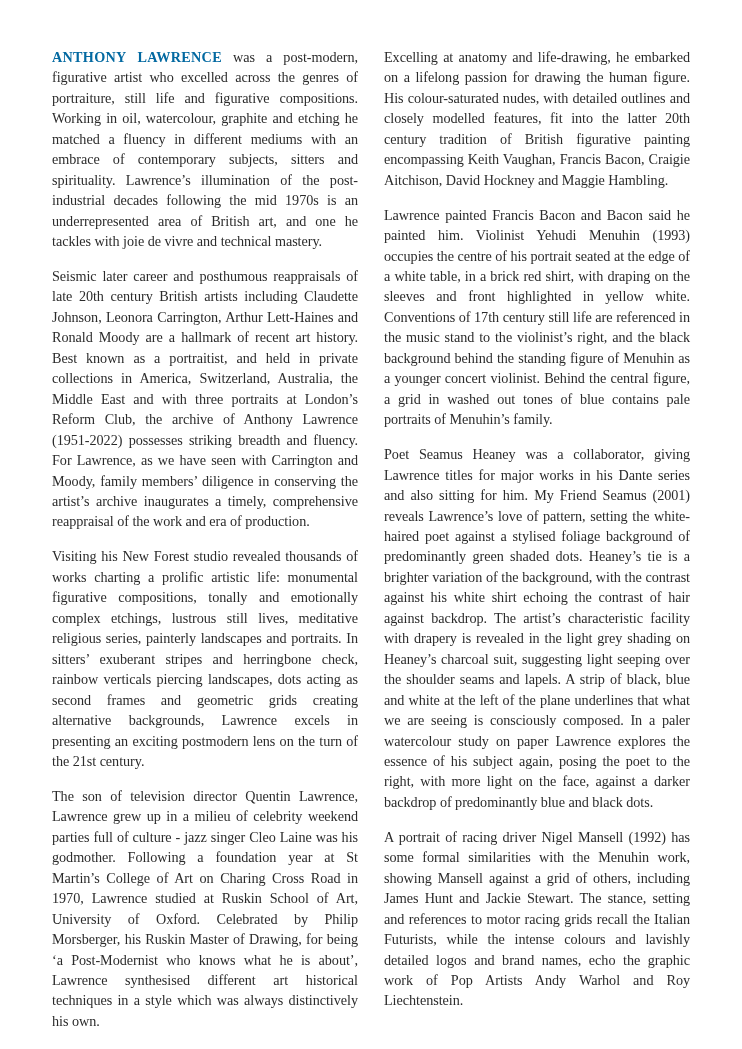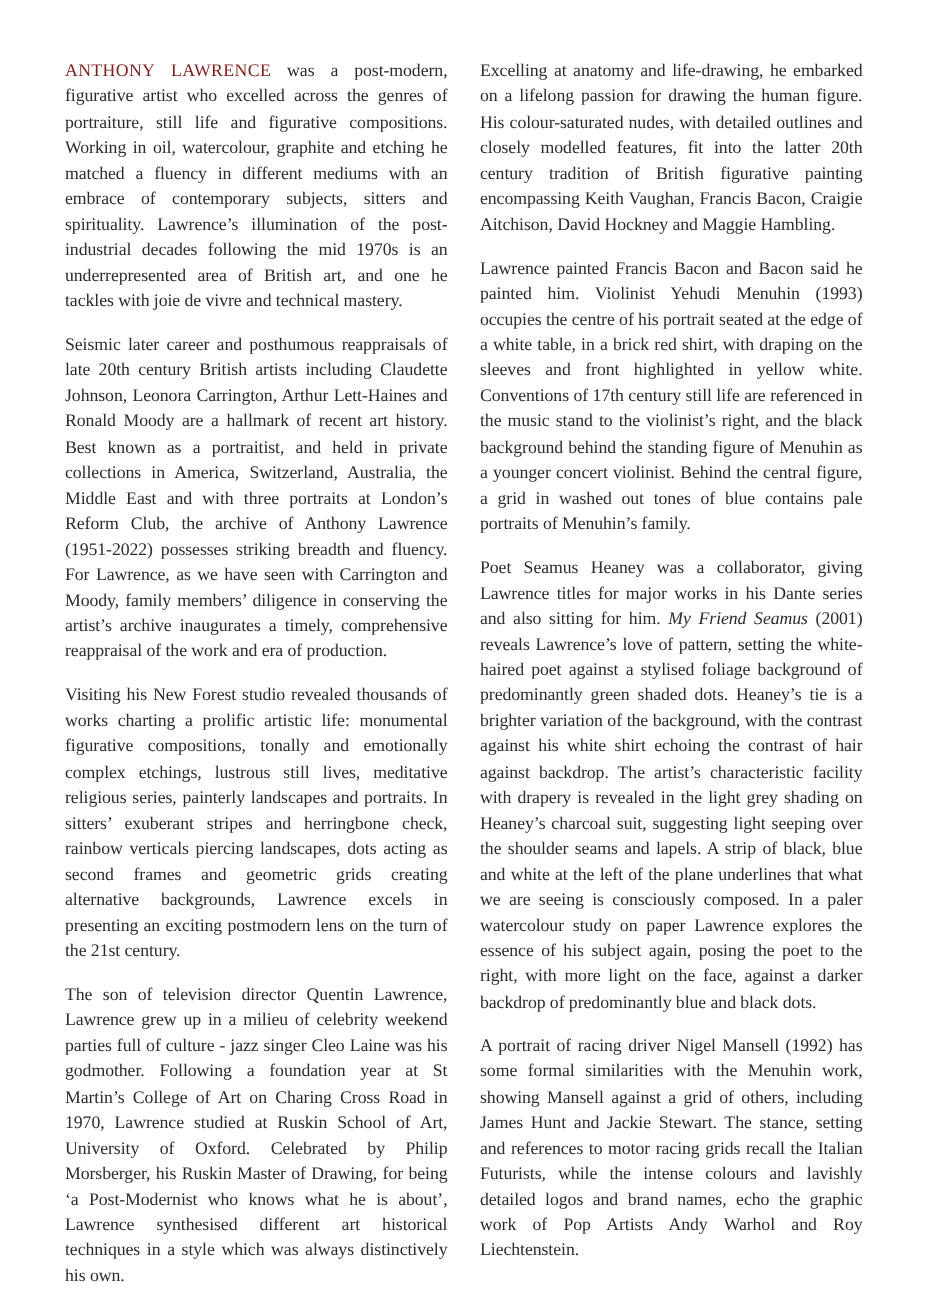--- a/index.html
+++ b/index.html
@@ -29,26 +29,25 @@
     .para {
       margin: 0 0 14.5px 0;
       font-size: 14.2px;
       line-height: 20.45px;
       text-align: justify;
       hyphens: manual;
       letter-spacing: -0.05px;
     }
     .para:last-child { margin-bottom: 12px; }
     .lead-name {
-      font-weight: normal;
+      font-weight: bold;
       letter-spacing: 0.3px;
-      color: #7f1d1d;
+      color: #0369a1;
     }
     .title-italic {
-      font-style: italic;
     }
   </style>
 </head>
 <body>
 
 <div class="page">
 
   <div class="column">
     <p class="para"><span class="lead-name">ANTHONY LAWRENCE</span><span> was a post-modern, figurative artist who excelled across the genres of portraiture, still life and figurative compositions. Working in oil, watercolour, graphite and etching he matched a fluency in different mediums with an embrace of contemporary subjects, sitters and spirituality. Lawrence’s illumination of the post-industrial decades following the mid 1970s is an underrepresented area of British art, and one he tackles with joie de vivre and technical mastery.</span></p>
     <p class="para">Seismic later career and posthumous reappraisals of late 20th century British artists including Claudette Johnson, Leonora Carrington, Arthur Lett-Haines and Ronald Moody are a hallmark of recent art history. Best known as a portraitist, and held in private collections in America, Switzerland, Australia, the Middle East and with three portraits at London’s Reform Club, the archive of Anthony Lawrence (1951-2022) possesses striking breadth and fluency. For Lawrence, as we have seen with Carrington and Moody, family members’ diligence in conserving the artist’s archive inaugurates a timely, comprehensive reappraisal of the work and era of production.</p>

